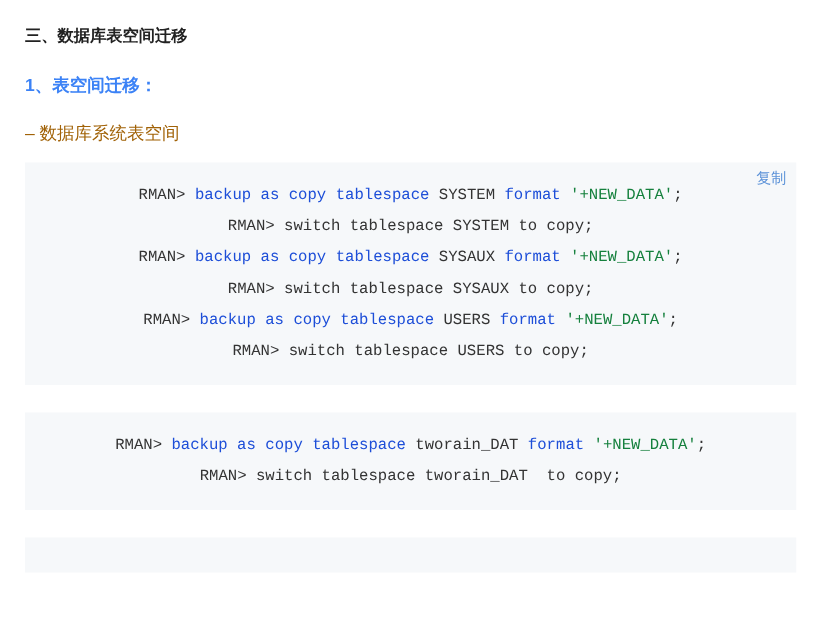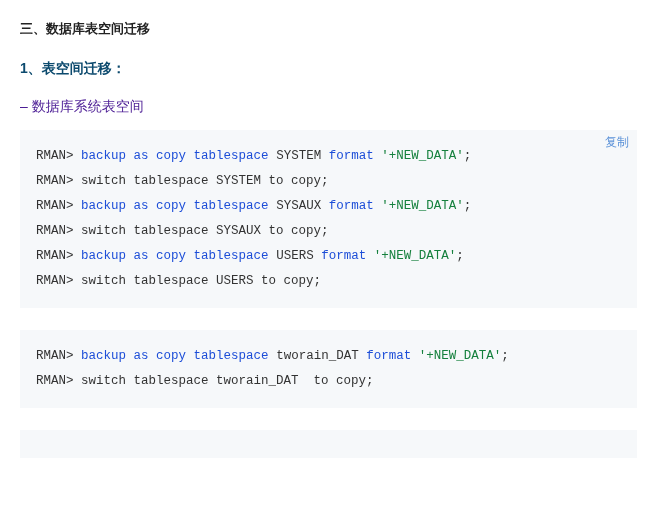--- a/index.html
+++ b/index.html
@@ -13,39 +13,40 @@
   }
   .h2 {
     font-size: 13px;
     font-weight: bold;
     color: #222;
     margin: 0 0 22px 0;
   }
   .h3 {
     font-size: 14px;
     font-weight: bold;
-    color: #0c4a6e;
+    color: #3b82f6;
     margin: 0 0 20px 0;
   }
   .sub {
     font-size: 14px;
-    color: #4c1d95;
+    color: #a16207;
     margin: 0 0 14px 0;
   }
   .codebox {
     position: relative;
     background: #f6f8fa;
     padding: 14px 16px;
     margin: 0 0 22px 0;
     font-family: Consolas, "Courier New", monospace;
     font-size: 12.5px;
     line-height: 2;
     color: #333;
     white-space: pre;
     overflow-x: auto;
+    text-align: center;
   }
   .copy-badge {
     position: absolute;
     top: 6px;
     right: 8px;
     font-size: 12px;
     color: #5c92d8;
     font-family: -apple-system, "Microsoft YaHei", sans-serif;
     cursor: pointer;
     line-height: 1;

